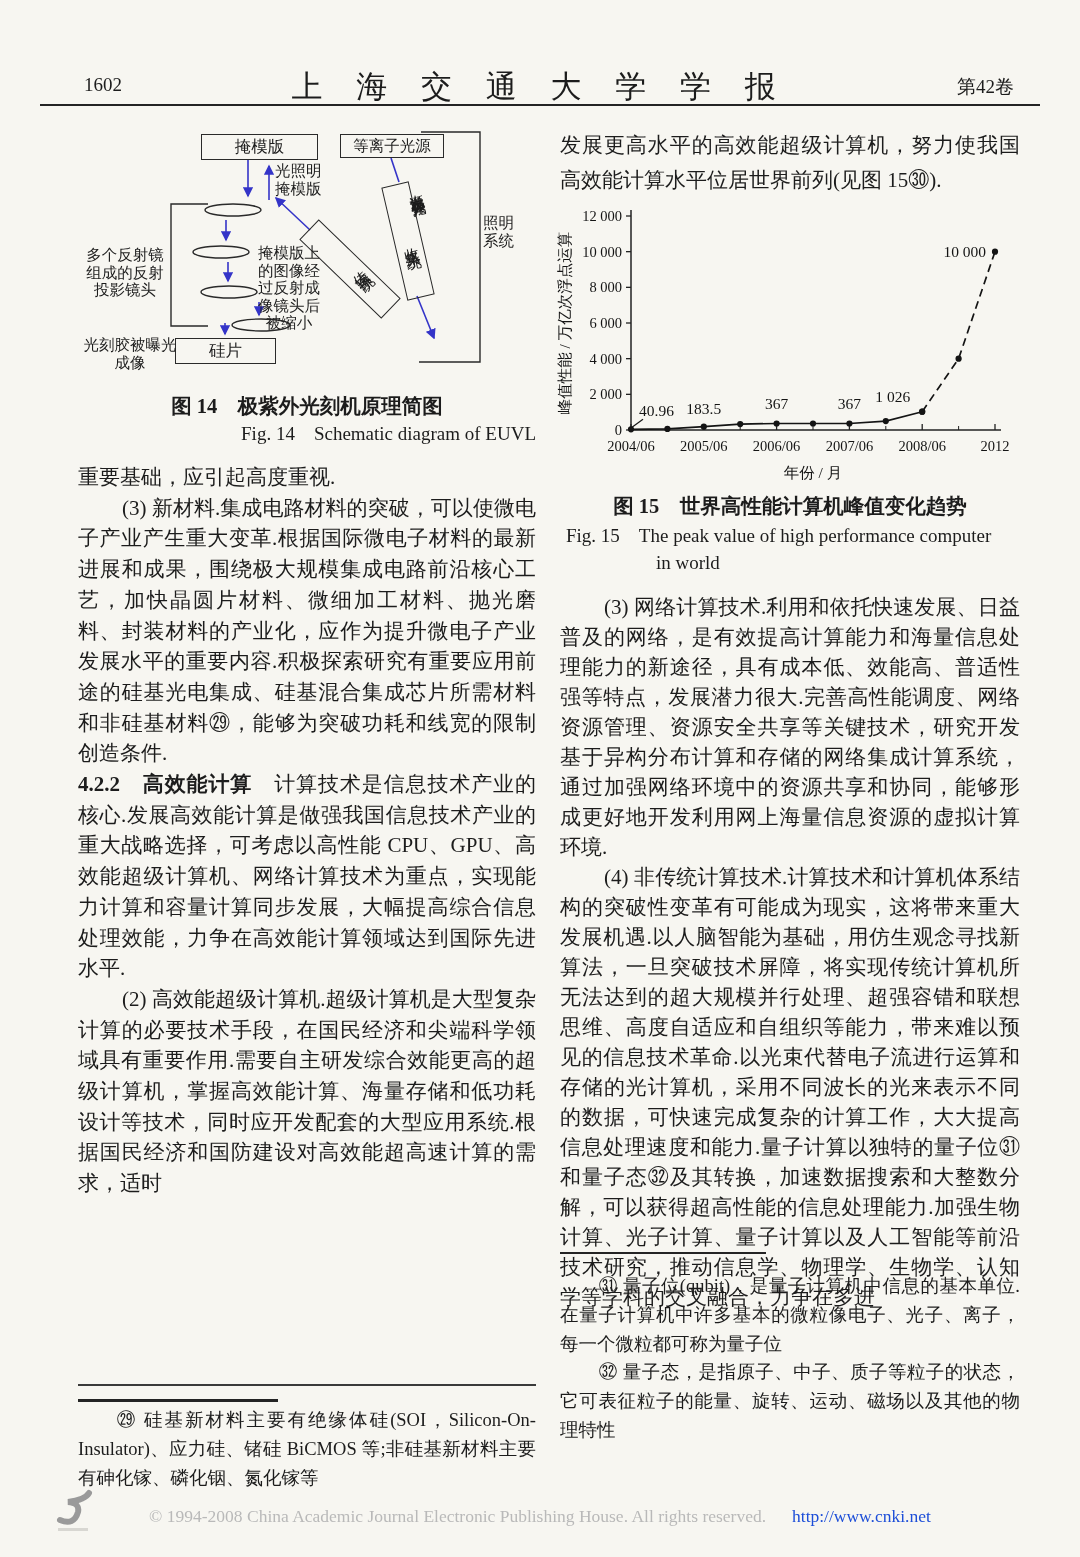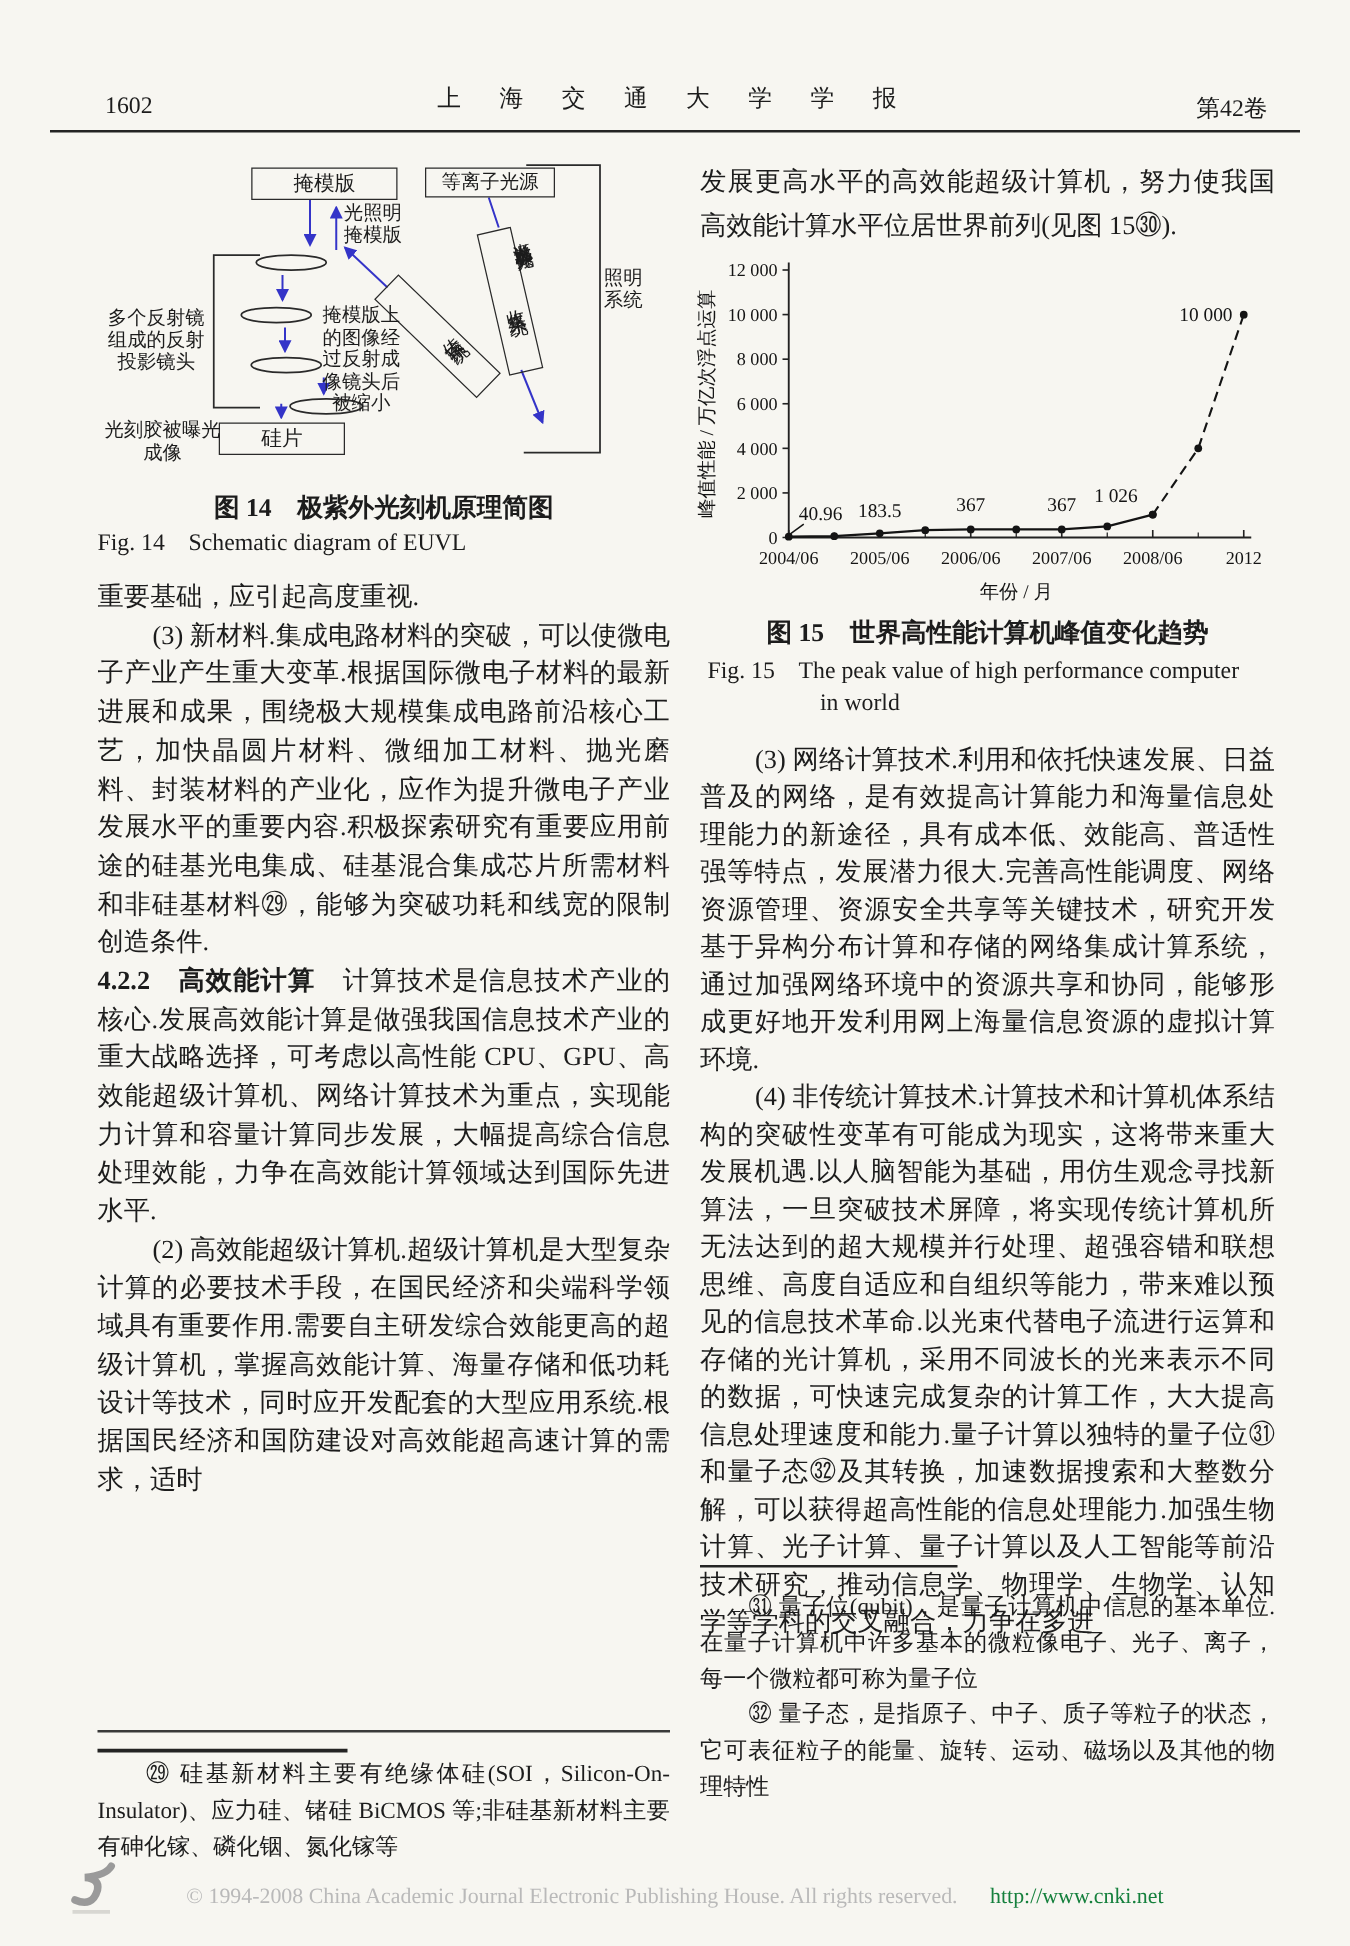--- a/index.html
+++ b/index.html
@@ -1,21 +1,21 @@
 <!DOCTYPE html>
 <html><head>
 <meta charset="utf-8">
 <style>
   html,body{margin:0;padding:0}
   body{width:1080px;height:1557px;position:relative;background:#f7f6f1;
        font-family:"Liberation Serif","DejaVu Serif",serif;color:#1c1c1c;overflow:hidden}
   .abs{position:absolute}
   
   #hdr-num{left:84px;top:74px;font-size:19px}
-  #hdr-title{left:0;right:0;top:66px;text-align:center;font-size:19px;letter-spacing:13px}
+  #hdr-title{left:0;right:0;top:66px;text-align:center;font-size:31px;letter-spacing:13px}
   #hdr-vol{right:66px;top:74px;font-size:19px}
   #hdr-rule{left:40px;top:104px;width:1000px;height:2px;background:#242424}
   
   .colL{left:78px;width:458px}
   .colR{left:560px;width:460px}
   .body-p{font-size:21px;line-height:30.7px;text-align:justify;margin:0}
   .indent{text-indent:2.1em}
   .fnote{font-size:18.5px;line-height:28.8px;text-align:justify;margin:0;text-indent:2.1em}
   
   #fig14{left:78px;top:126px;width:440px;height:264px}
@@ -33,21 +33,21 @@
   #fig15 text{font-family:"Liberation Serif","DejaVu Serif",serif;fill:#141414}
   .tick{font-size:14.5px}
   .alabel{font-size:15.5px}
   .axlabel{font-size:15.5px}
   
   #ul-left{left:78px;top:1384px;width:458px;height:1.5px;background:#3a3a3a}
   #sep-left{left:78px;top:1399px;width:200px;height:2.5px;background:#242424}
   #sep-right{left:560px;top:1252px;width:206px;height:2px;background:#242424}
   
   #footer-text{left:0;right:0;top:1506px;text-align:center;font-size:17.5px;color:#b9b9b9}
-  #footer-text .url{color:#15803d;margin-left:26px}
+  #footer-text .url{color:#1d4ed8;margin-left:26px}
   #footer-logo{left:52px;top:1488px}
 </style>
 </head>
 <body>
 
 <div id="page">
 
   <div class="abs" id="hdr-num">1602</div>
   <div class="abs" id="hdr-title">上 海 交 通 大 学 学 报</div>
   <div class="abs" id="hdr-vol">第42卷</div>
@@ -106,21 +106,21 @@
     <div class="dlabel" style="left:405px;top:88px">
       <span style="display:block">照明</span>
       <span style="display:block">系统</span>
     </div>
     <div class="dlabel" style="left:4px;top:210px;width:96px">
       <span style="display:block">光刻胶被曝光</span>
       <span style="display:block">成像</span>
     </div>
   </div>
   <div class="abs colL cap-zh" style="top:392px">图 14　极紫外光刻机原理简图</div>
-  <div class="abs colL cap-en" style="top:421px;text-align:left">Fig. 14　Schematic diagram of EUVL</div>
+  <div class="abs colL cap-en" style="top:421px;text-align:right">Fig. 14　Schematic diagram of EUVL</div>
 
   <div class="abs colL" style="top:462px">
     <p class="body-p">重要基础，应引起高度重视.</p>
     <p class="body-p indent">(3) 新材料.集成电路材料的突破，可以使微电子产业产生重大变革.根据国际微电子材料的最新进展和成果，围绕极大规模集成电路前沿核心工艺，加快晶圆片材料、微细加工材料、抛光磨料、封装材料的产业化，应作为提升微电子产业发展水平的重要内容.积极探索研究有重要应用前途的硅基光电集成、硅基混合集成芯片所需材料和非硅基材料㉙，能够为突破功耗和线宽的限制创造条件.</p>
     <p class="body-p"><b>4.2.2　高效能计算</b><span>　计算技术是信息技术产业的核心.发展高效能计算是做强我国信息技术产业的重大战略选择，可考虑以高性能 CPU、GPU、高效能超级计算机、网络计算技术为重点，实现能力计算和容量计算同步发展，大幅提高综合信息处理效能，力争在高效能计算领域达到国际先进水平.</span></p>
     <p class="body-p indent">(2) 高效能超级计算机.超级计算机是大型复杂计算的必要技术手段，在国民经济和尖端科学领域具有重要作用.需要自主研发综合效能更高的超级计算机，掌握高效能计算、海量存储和低功耗设计等技术，同时应开发配套的大型应用系统.根据国民经济和国防建设对高效能超高速计算的需求，适时</p>
   </div>
   <div class="abs" id="ul-left"></div>
   <div class="abs" id="sep-left"></div>
   <div class="abs colL" style="top:1406px">

